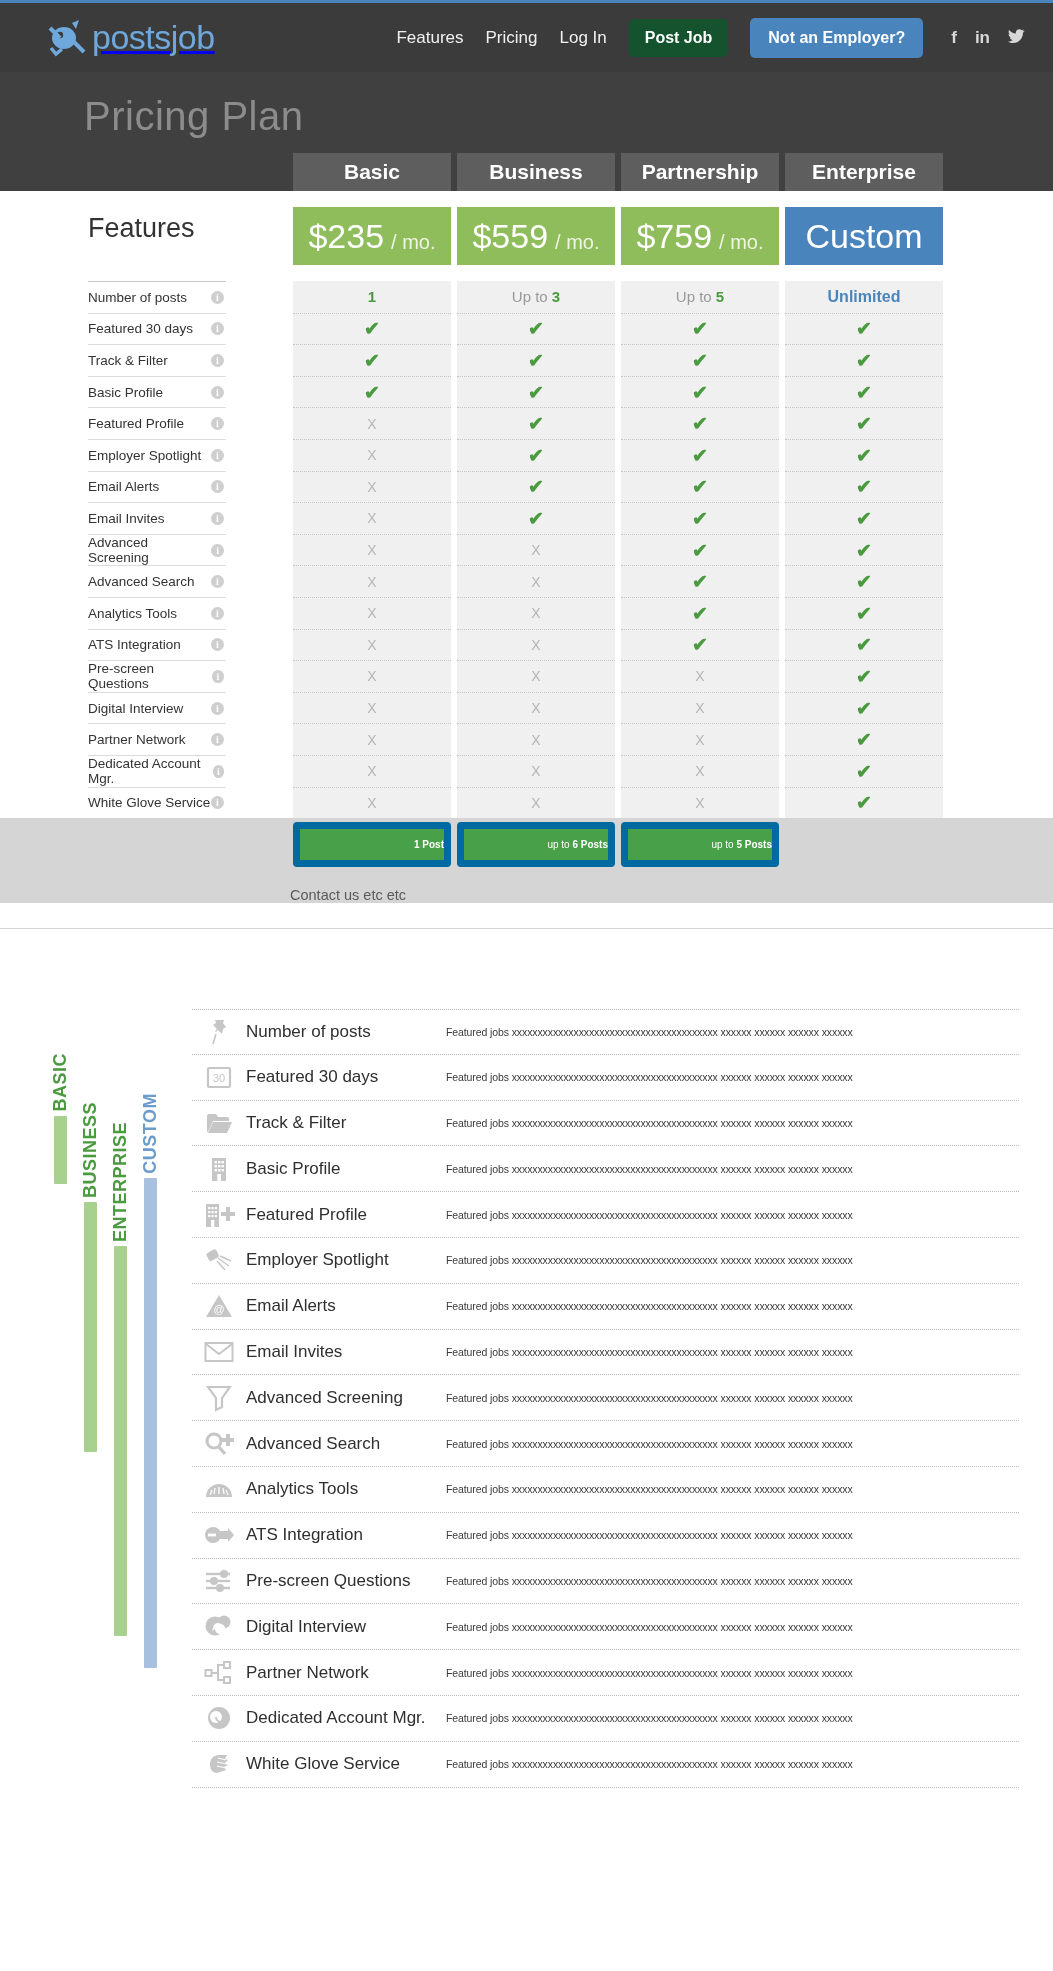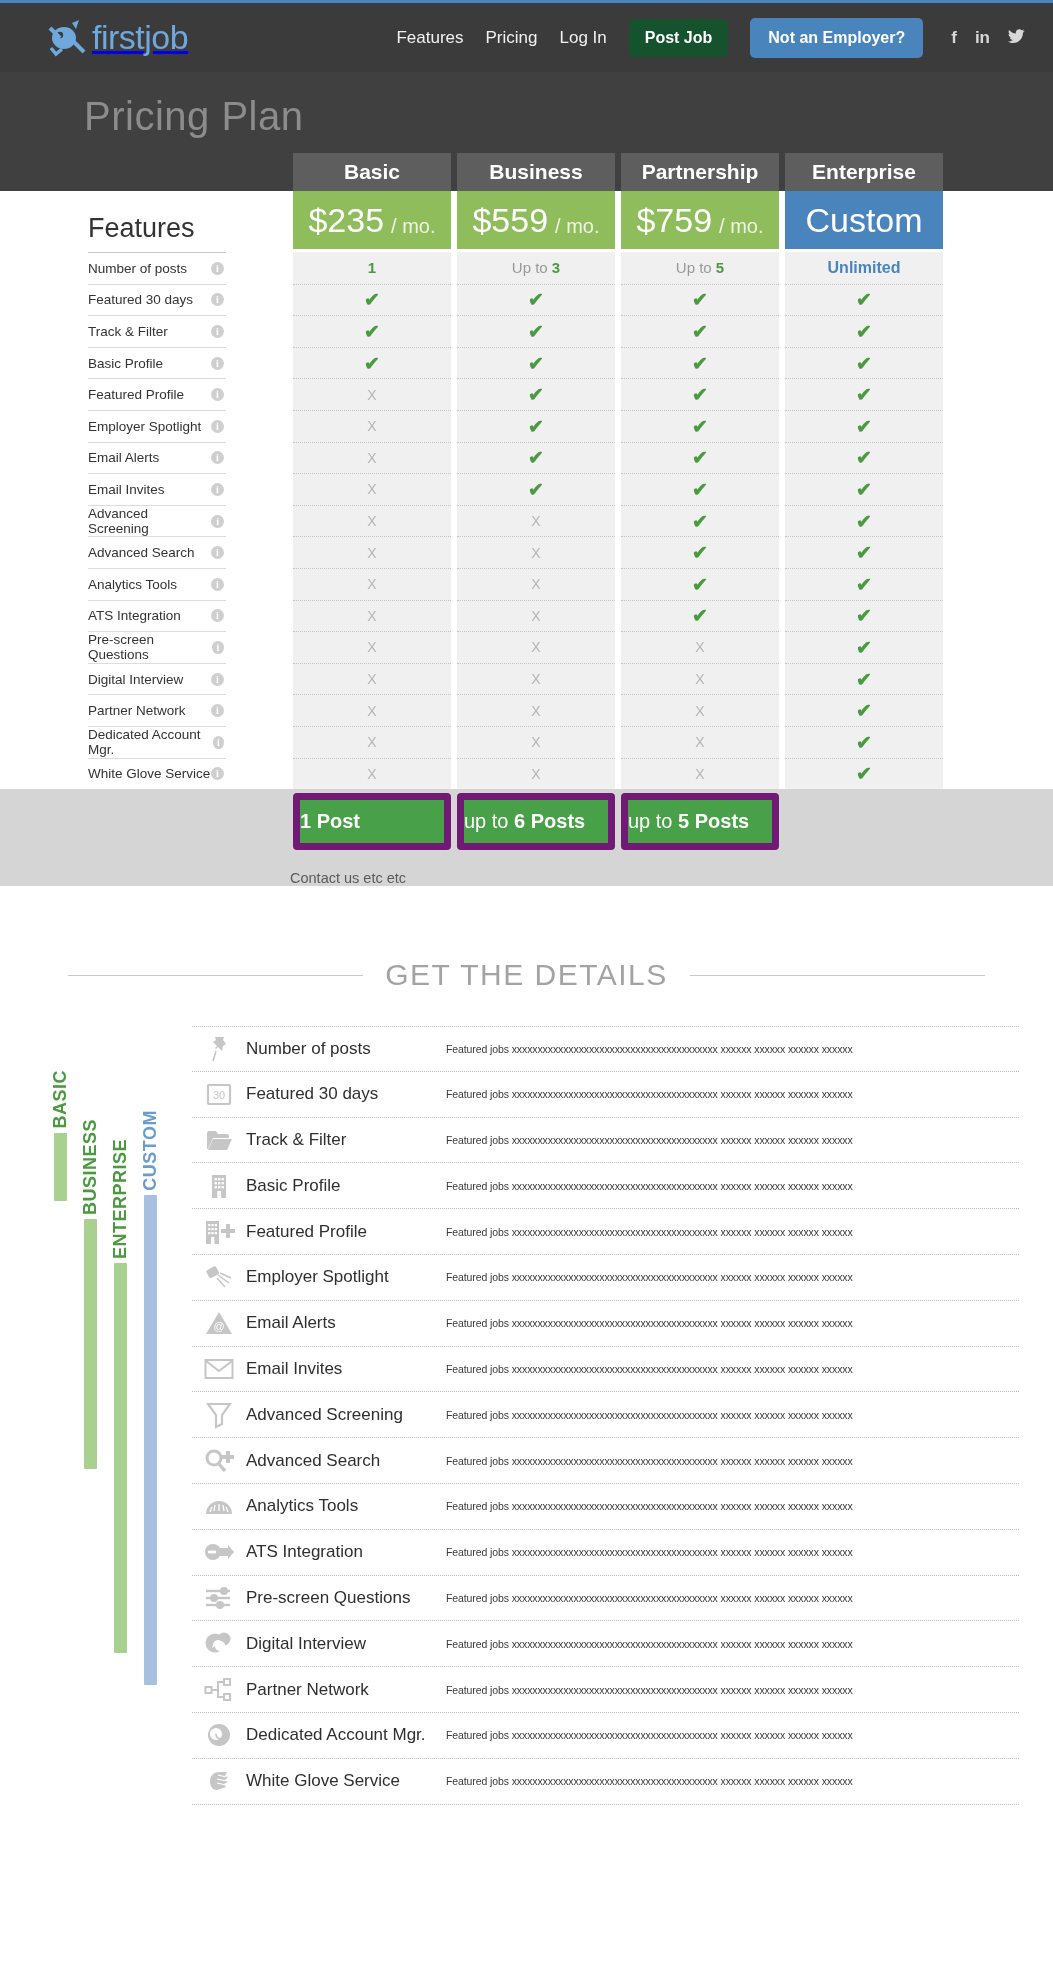--- a/index.html
+++ b/index.html
@@ -101,21 +101,21 @@
     justify-content: center;
     margin: 0 3px;
   }
   .col-price {
     height: 58px;
     background: #8fbd5b;
     color: #ffffff;
     display: flex;
     align-items: center;
     justify-content: center;
-    margin: 0 3px;
+    margin: 16px 3px;
     gap: 7px;
   }
   .col-price.blue { background: #4a84bd; }
   .price-main { font-size: 34px; font-weight: 400; line-height: 1; }
   .price-unit { font-size: 20px; color: #eef5e4; padding-top: 12px; }
 
   
   .feat-head {
     font-size: 27px;
     color: #333333;
@@ -172,24 +172,24 @@
     display: grid;
     grid-template-columns: 290px 164px 164px 164px 164px 107px;
     background: #d5d5d5;
     padding-top: 4px;
     position: relative;
   }
   .cta-cell { padding: 0 3px; }
   .cta-btn {
     background: #48a148;
     color: #ffffff;
-    font-size: 20px;
-    text-align: left;
+    font-size: 10px;
+    text-align: right;
     padding: 10px 0;
-    border: 7px solid #701a75;
+    border: 7px solid #0369a1;
     border-radius: 4px;
     margin: 0 0 2px 0;
     font-weight: 400;
   }
   .cta-btn b { font-weight: bold; }
   .cta-btn.blue { background: #4a84bd; font-weight: bold; }
   .contact-note {
     grid-column: 2 / 6;
     font-size: 14.5px;
     color: #5a5a5a;
@@ -263,21 +263,21 @@
 <div class="navbar">
   <a class="brand" href="#">
     <svg class="brand-mark" viewBox="0 0 42 40">
       <ellipse cx="18" cy="20" rx="12" ry="11" fill="#6fa8dc"></ellipse>
       <circle cx="14" cy="17" r="3.2" fill="#3b3b3b"></circle>
       <path d="M26 5 L33 2 L30 11 Z" fill="#6fa8dc"></path>
       <path d="M5 30 L10 36 L16 31" stroke="#6fa8dc" stroke-width="3.5" fill="none"></path>
       <path d="M28 24 L38 34" stroke="#6fa8dc" stroke-width="4" fill="none"></path>
       <path d="M4 10 L14 20" stroke="#6fa8dc" stroke-width="4" fill="none"></path>
     </svg>
-    <span class="brand-text"><span class="b1">first</span><span>job</span></span>
+    <span class="brand-text"><span class="b1">posts</span><span>job</span></span>
   </a>
 
   <div class="nav-right">
     <a class="nav-link" href="#">Features</a>
     <a class="nav-link" href="#">Pricing</a>
     <a class="nav-link" href="#">Log In</a>
     <div class="btn-post">Post Job</div>
     <div class="btn-employer">Not an Employer?</div>
     <div class="social">
       <span>f</span>
@@ -619,25 +619,20 @@
          </div>
       <div></div>
       <div></div>
       <div class="contact-note">Contact us etc etc</div>
       <div></div>
     </div>
   <div class="band-pad"></div>
 </div>
 
 <div class="details">
-  <div class="details-head">
-    <div class="rule"></div>
-    <div class="details-title">GET THE DETAILS</div>
-    <div class="rule"></div>
-  </div>
 
   <div class="details-body">
     <div class="tiers" id="tiers">
         <div class="tier" style="left:8px;top:44px">
     <span class="tier-label" style="color:#4a9a3f">BASIC</span>
     <span class="tier-bar" style="height:68px;background:#a8d18f"></span>
   </div>
         <div class="tier" style="left:38px;top:93px">
     <span class="tier-label" style="color:#4a9a3f">BUSINESS</span>
     <span class="tier-bar" style="height:250px;background:#a8d18f"></span>

